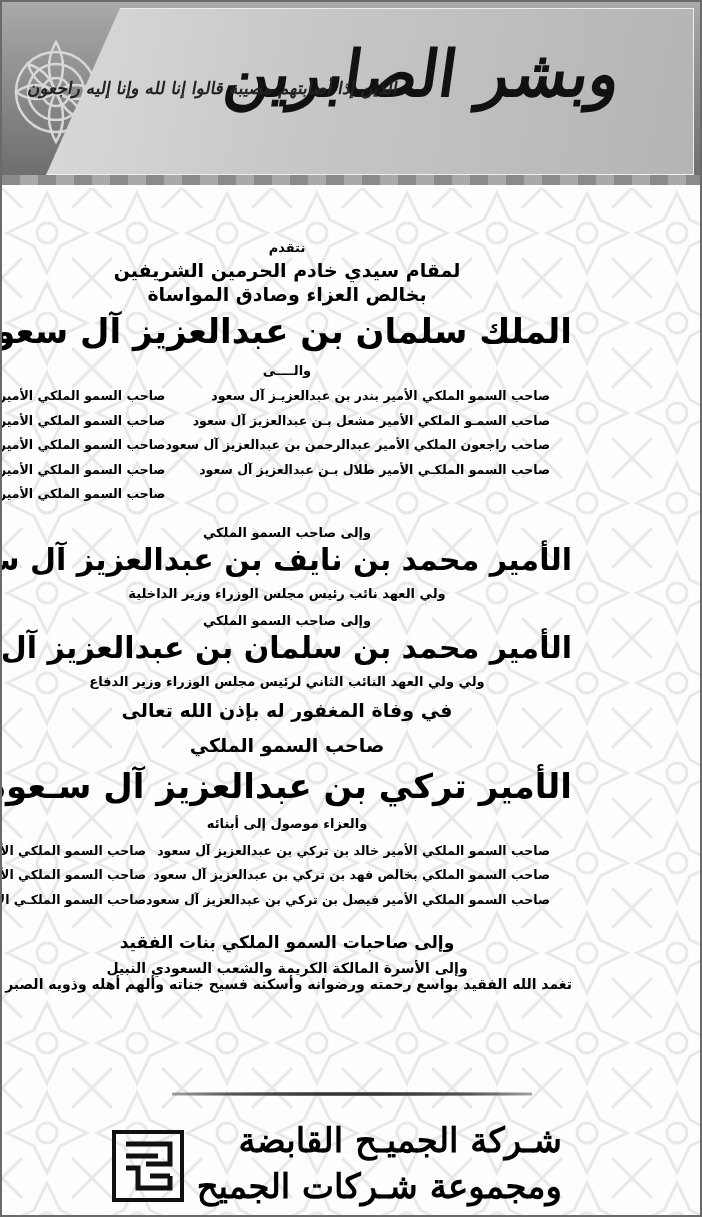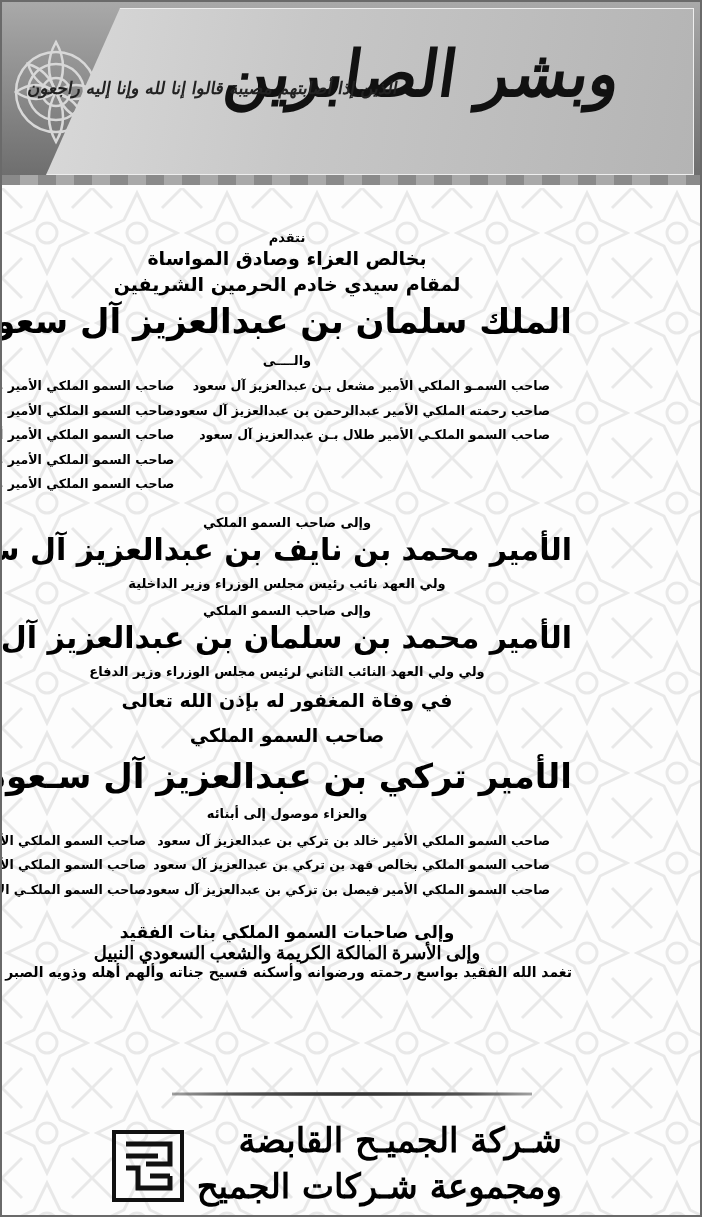--- a/index.html
+++ b/index.html
@@ -7,21 +7,21 @@
   .page { position:relative; width:702px; height:1217px; box-sizing:border-box; border:2px solid #6a6a6a; background:#fdfdfd; overflow:hidden; }
   .pattern { position:absolute; left:0; top:186px; right:0; bottom:0; opacity:0.08; }
   .banner { position:absolute; left:0; top:0; width:698px; height:183px; background:linear-gradient(180deg,#a9a9a9 0%, #6b6b6b 100%); overflow:hidden; }
   .banner-inner { position:absolute; left:44px; top:6px; right:6px; bottom:10px;
      background:linear-gradient(100deg,#d9d9d9 0%, #c7c7c7 40%, #b4b4b4 100%);
      clip-path:polygon(74px 0, 100% 0, 100% 100%, 0 100%); border:1px solid #eee; }
   .banner-rosette { position:absolute; left:8px; top:20px; width:92px; height:140px; }
   .banner-title { position:absolute; right:80px; top:34px; font-family:"DejaVu Serif", serif; font-size:64px; font-weight:bold; color:#111; direction:rtl; letter-spacing:-2px; transform:skewX(-8deg); }
   .banner-verse { position:absolute; right:302px; top:76px; font-family:"DejaVu Serif", serif; font-size:17px; font-weight:bold; color:#222; direction:rtl; white-space:nowrap; transform:skewX(-10deg); letter-spacing:-1px; }
   .banner-strip { position:absolute; left:0; bottom:0; width:100%; height:10px; background:repeating-linear-gradient(90deg,#8a8a8a 0 18px,#a9a9a9 18px 36px); }
-  .content { position:absolute; left:0; top:190px; width:570px; text-align:center; direction:rtl; }
+  .content { position:absolute; left:0; top:200px; width:570px; text-align:center; direction:rtl; }
   .c { text-align:center; direction:rtl; white-space:nowrap; }
   .small { font-size:13px; font-weight:bold; }
   .med { font-size:19px; font-weight:bold; }
   .big { font-size:34px; font-weight:900; font-family:"DejaVu Sans", sans-serif; letter-spacing:-1px; }
   .hon { font-size:12px; font-weight:bold; margin-right:8px; }
   .sub { font-size:13px; font-weight:bold; }
   .list { display:flex; direction:rtl; justify-content:space-between; padding:0 22px; }
   .col { display:flex; flex-direction:column; }
   .col span { font-size:12.5px; font-weight:bold; line-height:24.5px; white-space:nowrap; direction:rtl; text-align:right; }
   .divider { position:absolute; left:170px; top:1090px; width:360px; height:4px; background:radial-gradient(ellipse at center,#222 0%,#555 50%,rgba(255,255,255,0) 100%); }
@@ -63,33 +63,34 @@
           <path d="M0 0 L20 20 M90 0 L70 20 M0 90 L20 70 M90 90 L70 70"></path>
           <circle cx="45" cy="45" r="10"></circle>
         </g>
       </pattern>
     </defs>
     <rect width="698" height="1030" fill="url(#p)"></rect>
   </svg>
 
   <div class="content">
     <div class="c small" style="margin-top:38px;">نتقدم</div>
+    <div class="c med" style="margin-top:4px;">لمقام سيدي خادم الحرمين الشريفين</div>
     <div class="c med" style="margin-top:2px;">بخالص العزاء وصادق المواساة</div>
-    <div class="c med" style="margin-top:4px;">لمقام سيدي خادم الحرمين الشريفين</div>
 
     <div class="c" style="margin-top:2px; line-height:48px;">
       <span class="big">الملك سلمان بن عبدالعزيز آل سعود</span>
       <span class="hon">حفظه الله</span>
     </div>
     <div class="c small" style="margin-top:0px;text-align:center;">والــــى</div>
 
     <div class="list" style="margin-top:6px;">
       <div class="col">
+        <span>صاحب السمو الملكي الأمير بندر بن عبدالعزيـز آل سعود</span>
         <span>صاحب السمـو الملكي الأمير مشعل بـن عبدالعزيز آل سعود</span>
-        <span>صاحب رحمته الملكي الأمير عبدالرحمن بن عبدالعزيز آل سعود</span>
+        <span>صاحب راجعون الملكي الأمير عبدالرحمن بن عبدالعزيز آل سعود</span>
         <span>صاحب السمو الملكـي الأمير طلال بـن عبدالعزيز آل سعود</span>
       </div>
       <div class="col">
         <span>صاحب السمو الملكي الأمير ممدوح بن عبدالعزيز آل سعود</span>
         <span>صاحب السمو الملكي الأمير عبدالإله بن عبدالعزيز آل سعود</span>
         <span>صاحب السمو الملكي الأمير أحمد بن عبدالعزيز آل سعود</span>
         <span>صاحب السمو الملكي الأمير مشهور بن عبدالعزيز آل سعود</span>
         <span>صاحب السمو الملكي الأمير مقرن بن عبدالعزيز آل سعود</span>
       </div>
     </div>
@@ -123,21 +124,21 @@
         <span>صاحب السمو الملكي الأمير فيصل بن تركي بن عبدالعزيز آل سعود</span>
       </div>
       <div class="col">
         <span>صاحب السمو الملكي الأمير سلطان بـن تركي بن عبدالعزيز آل سعود</span>
         <span>صاحب السمو الملكي الأمير عبدالرحمن بن تركي بن عبدالعزيز آل سعود</span>
         <span>صاحب السمو الملكـي الأمير أحمد بن تركي بـن عبدالعزيز آل سعود</span>
       </div>
     </div>
 
     <div class="c med" style="margin-top:20px; font-size:17px;">وإلى صاحبات السمو الملكي بنات الفقيد</div>
-    <div class="c med" style="margin-top:0; font-size:18px;font-family:Liberation Serif, serif;">وإلى الأسرة المالكة الكريمة والشعب السعودي النبيل</div>
+    <div class="c med" style="margin-top:8px; font-size:14px;">وإلى الأسرة المالكة الكريمة والشعب السعودي النبيل</div>
     <div class="c sub" style="font-size:14px;">تغمد الله الفقيد بواسع رحمته ورضوانه وأسكنه فسيح جناته وألهم أهله وذويه الصبر والسلوان</div>
   </div>
 
   <div class="divider"></div>
 
   <div class="logo-box">
     <svg viewBox="0 0 64 64">
       <g fill="none" stroke="#111" stroke-width="5">
         <path d="M10 10 H54 V30 H30"></path>
         <path d="M10 22 H42"></path>

